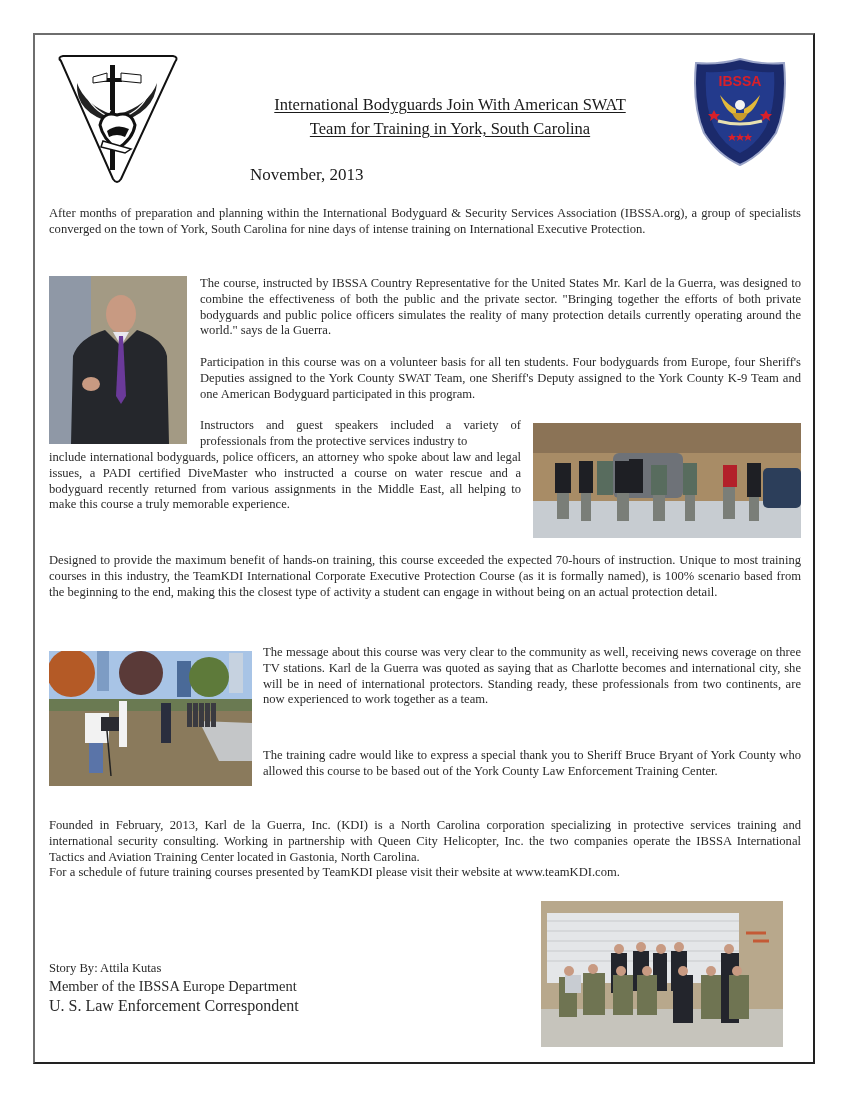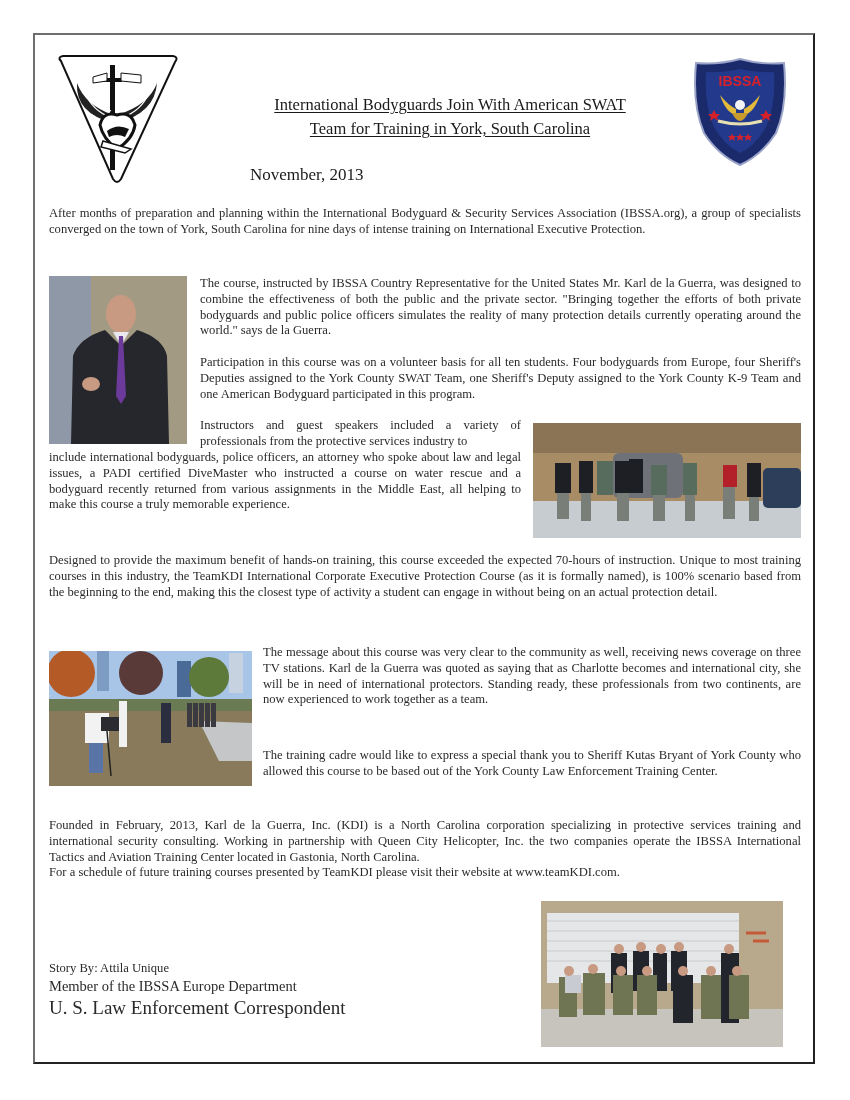--- a/index.html
+++ b/index.html
@@ -146,28 +146,28 @@
         <rect x="144" y="52" width="5" height="24"></rect>
         <rect x="150" y="52" width="5" height="24"></rect>
         <rect x="156" y="52" width="5" height="24"></rect>
         <rect x="162" y="52" width="5" height="24"></rect>
       </g>
   </svg>
 </div>
 
 <p class="body-text" style="left:263px; top:645px; width:538px;">The message about this course was very clear to the community as well, receiving news coverage on three TV stations.  Karl de la Guerra was quoted as saying that as Charlotte becomes and international city, she will be in need of international protectors.  Standing ready, these professionals from two continents, are now experienced to work together as a team.</p>
 
-<p class="body-text" style="left:263px; top:748px; width:538px;">The training cadre would like to express a special thank you to Sheriff Kutas Bryant of York County who allowed this course to be based out of the York County Law Enforcement Training Center.</p>
+<p class="body-text" style="left:263px; top:748px; width:538px;">The training cadre would like to express a special thank you to Sheriff Bruce Bryant of York County who allowed this course to be based out of the York County Law Enforcement Training Center.</p>
 
 <p class="body-text" style="left:49px; top:818px; width:752px;">Founded in February, 2013, Karl de la Guerra, Inc. (KDI)  is a North Carolina corporation specializing in protective services training and international security consulting.  Working in partnership with Queen City Helicopter, Inc. the two companies operate the IBSSA International Tactics and Aviation Training Center located in Gastonia, North Carolina.</p>
 <p class="body-text" style="left:49px; top:865px; width:752px; text-align:left;"><span>For a schedule of future training courses presented by TeamKDI please visit their website at www.teamKDI.com.</span></p>
 
-<div class="sig" style="top:961px; font-size:12.6px;">Story By: Attila Unique</div>
+<div class="sig" style="top:961px; font-size:12.6px;">Story By: Attila Kutas</div>
 <div class="sig" style="top:978px; font-size:14.5px;">Member of the IBSSA Europe Department</div>
-<div class="sig" style="top:997px; font-size:19px;">U. S. Law Enforcement Correspondent</div>
+<div class="sig" style="top:997px; font-size:16px;">U. S. Law Enforcement Correspondent</div>
 
 <div class="photo" style="left:541px; top:901px; width:242px; height:146px;">
   <svg viewBox="0 0 242 146" preserveAspectRatio="none">
     <rect width="242" height="146" fill="#b8a88c"></rect>
     <rect x="6" y="12" width="192" height="70" fill="#e4e6e8"></rect>
     <g stroke="#c8cacc" stroke-width="1">
       <line x1="6" y1="20" x2="198" y2="20"></line>
         <line x1="6" y1="30" x2="198" y2="30"></line>
         <line x1="6" y1="40" x2="198" y2="40"></line>
         <line x1="6" y1="50" x2="198" y2="50"></line>

